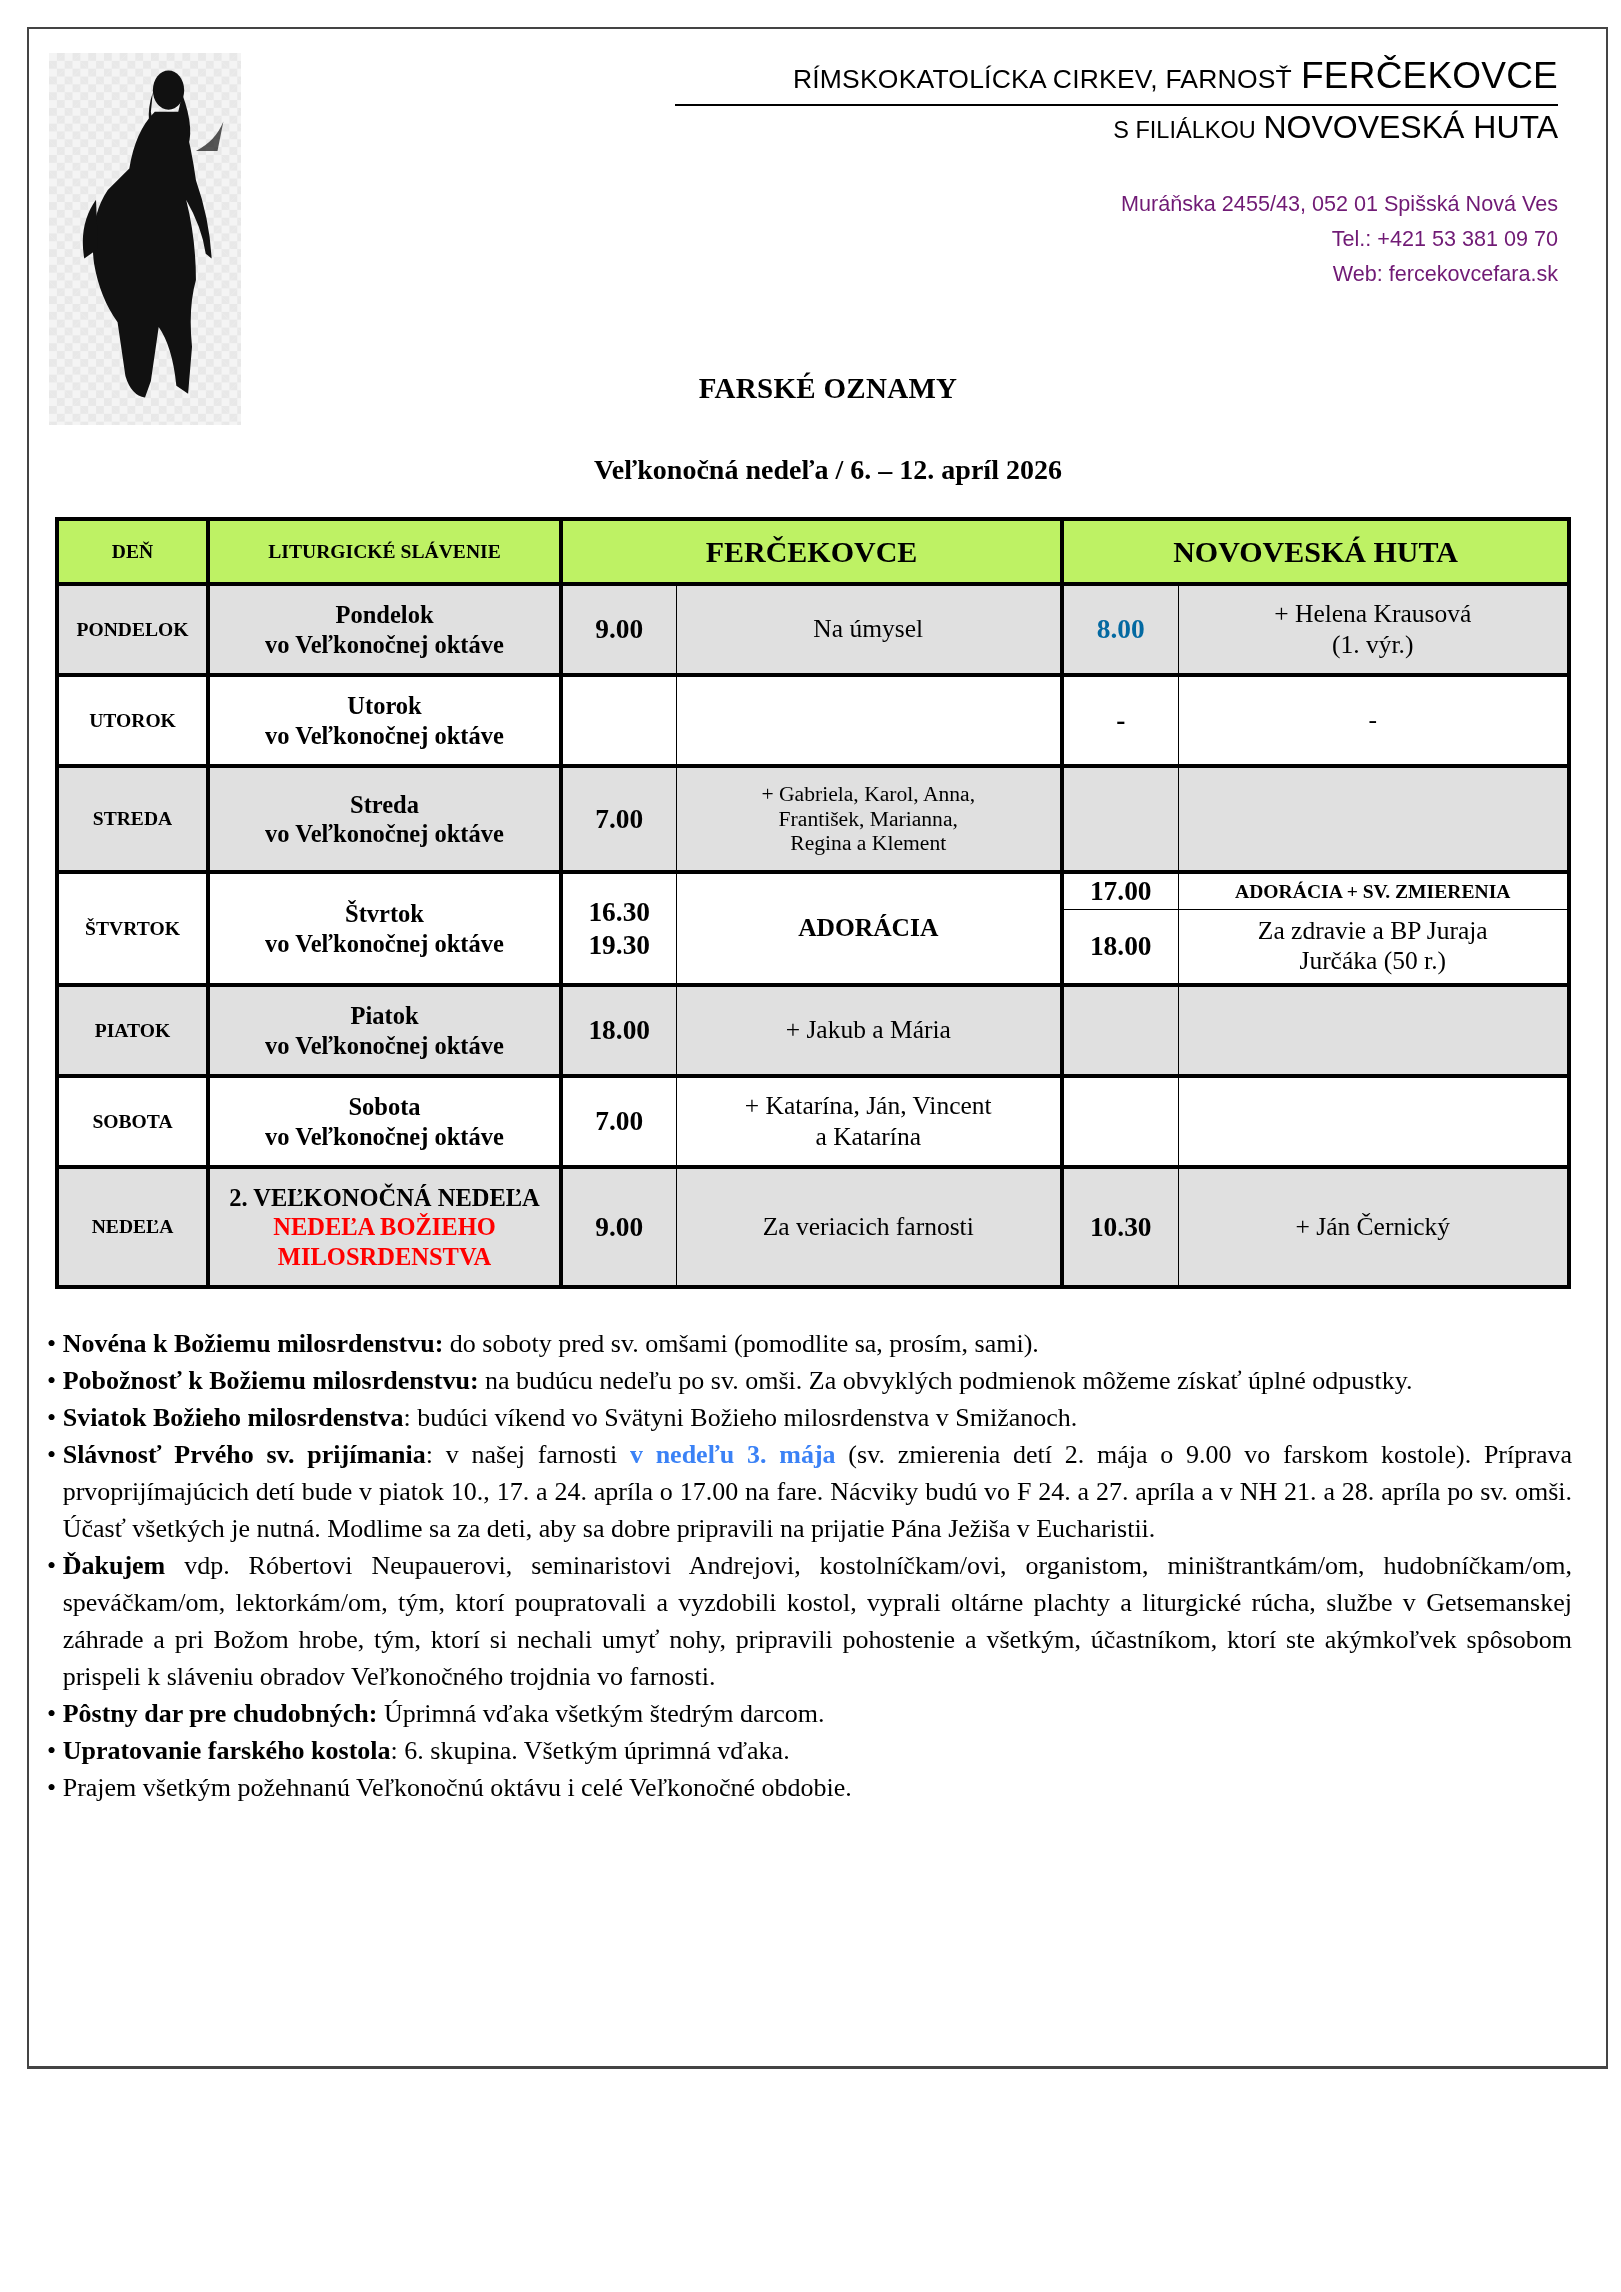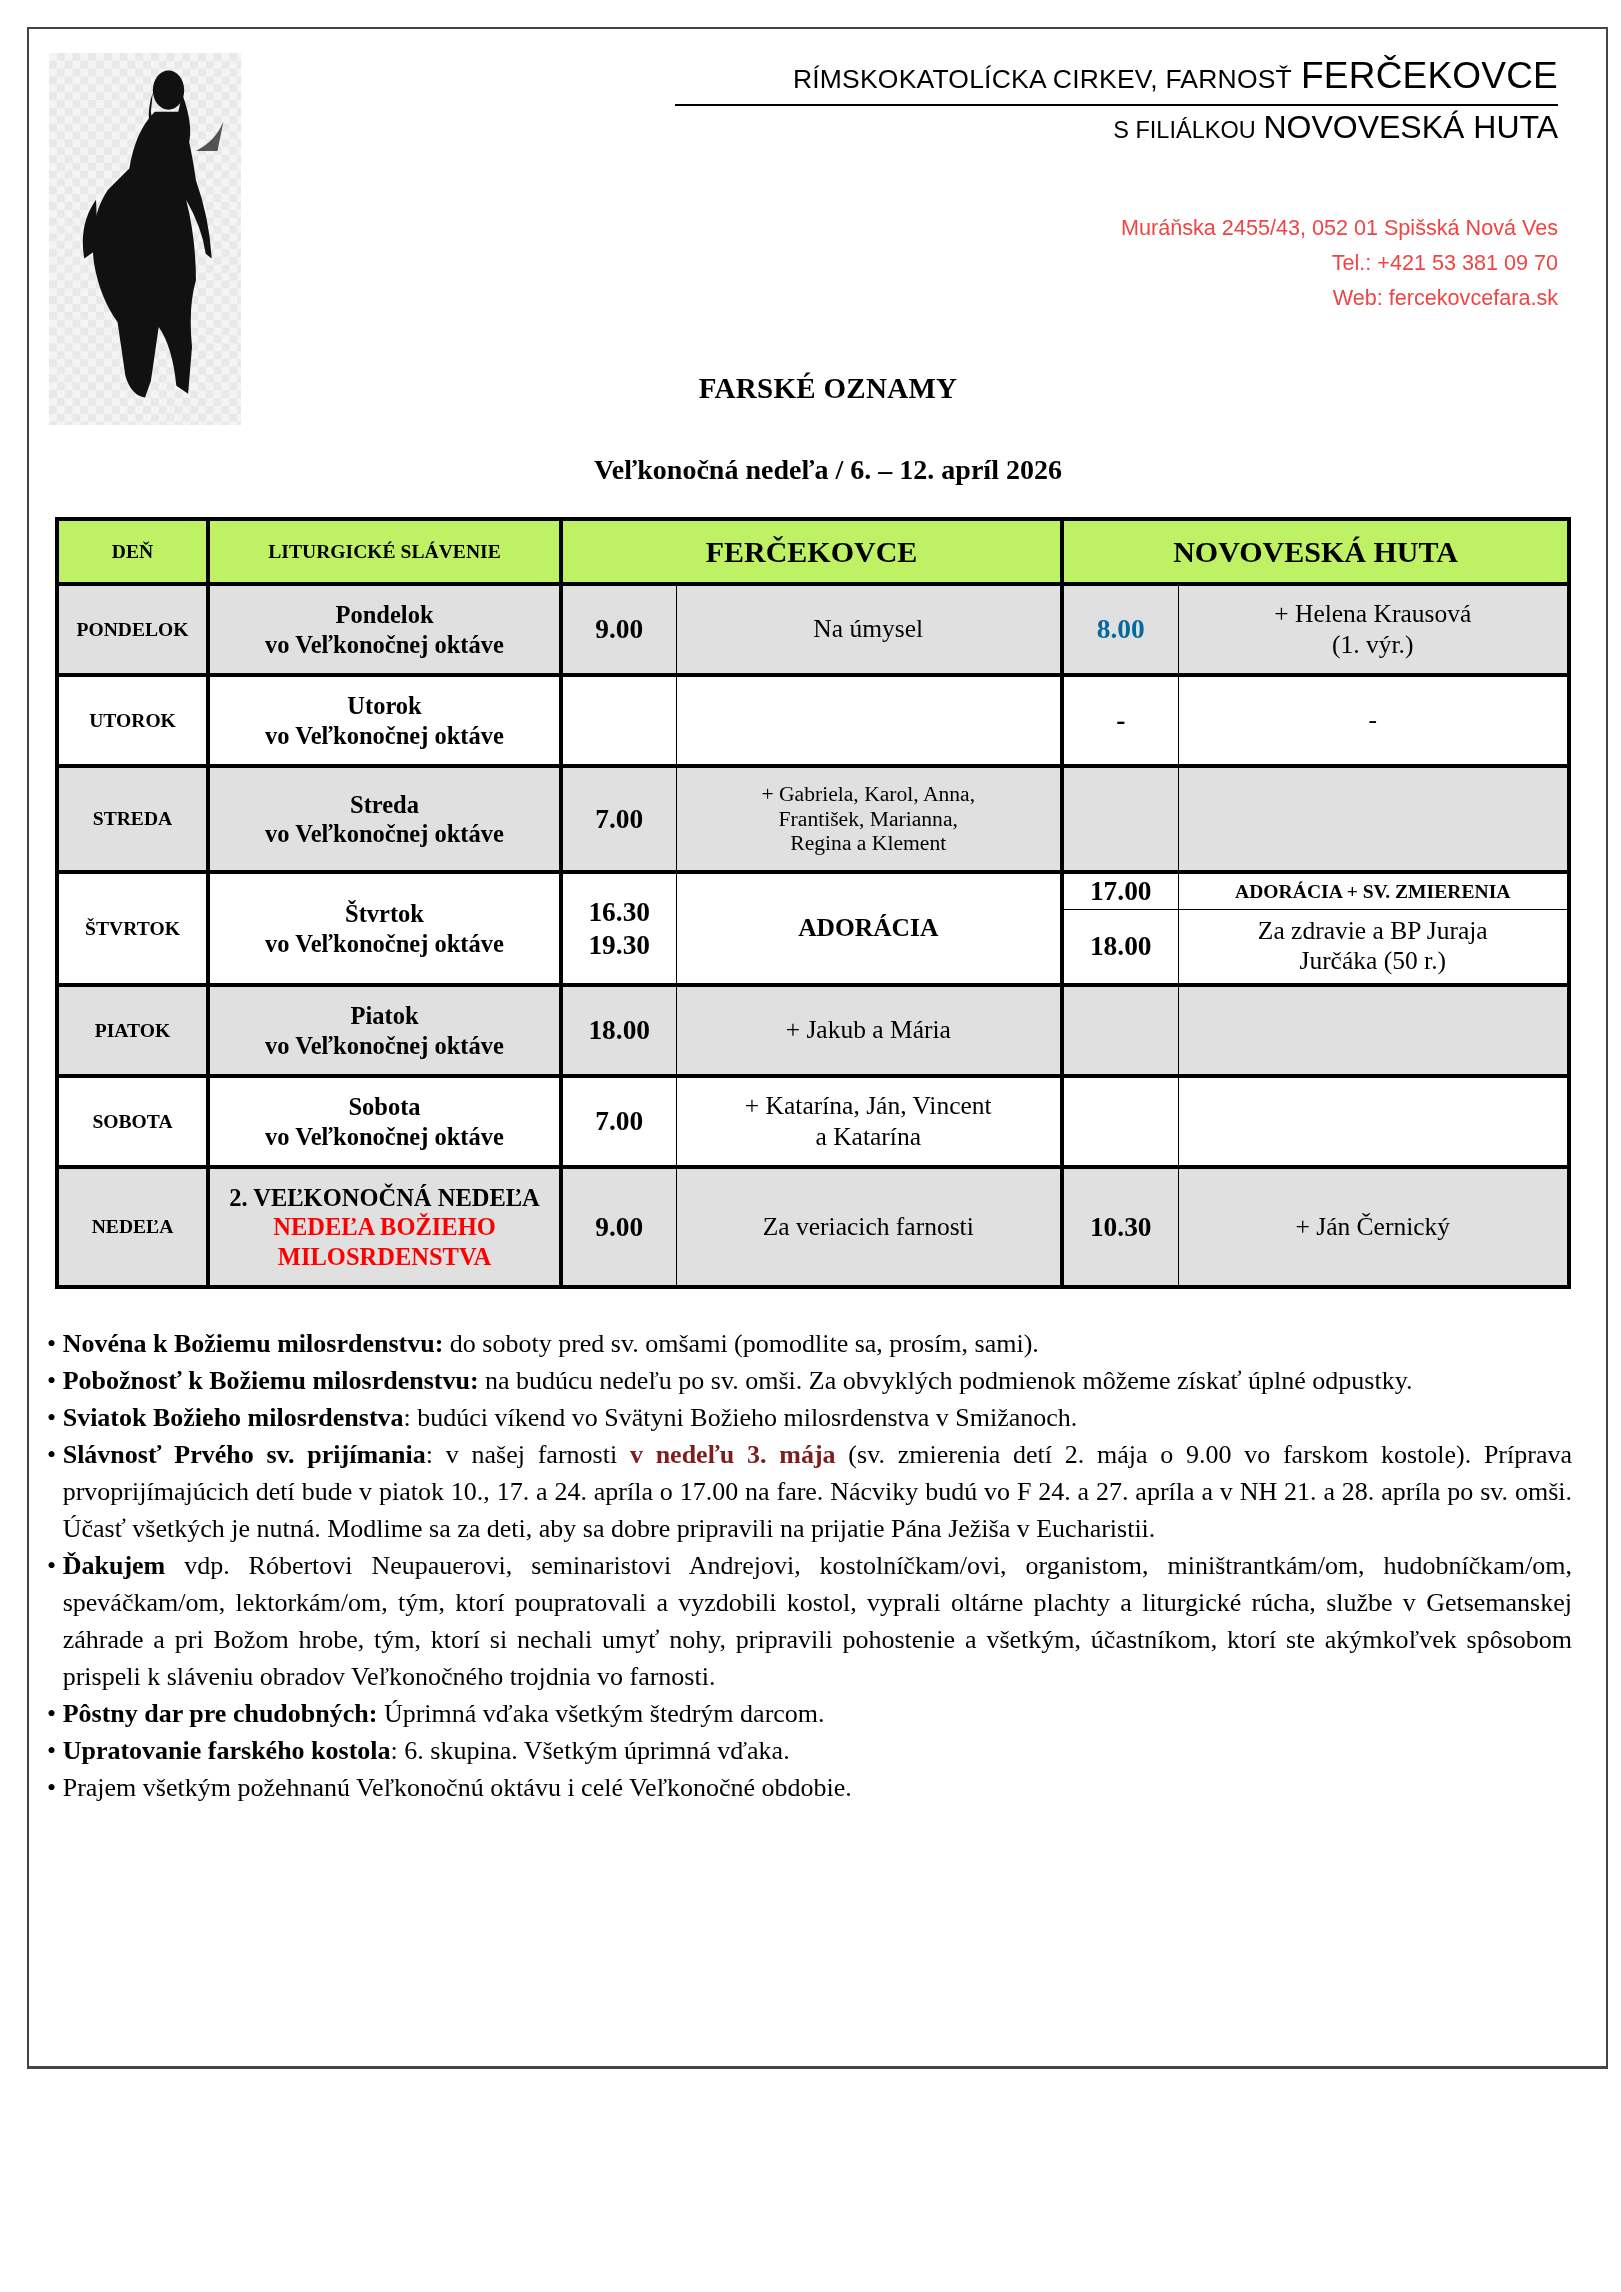--- a/index.html
+++ b/index.html
@@ -8,21 +8,21 @@
   .logo { position: absolute; left: 49px; top: 53px; width: 192px; height: 372px; background-color: #f4f4f4; background-image: linear-gradient(45deg, #e8e8e8 25%, transparent 25%), linear-gradient(-45deg, #e8e8e8 25%, transparent 25%), linear-gradient(45deg, transparent 75%, #e8e8e8 75%), linear-gradient(-45deg, transparent 75%, #e8e8e8 75%); background-size: 15.7px 15.7px; background-position: 0 0, 0 7.8px, 7.8px -7.8px, -7.8px 0; }
   .logo svg { width: 100%; height: 100%; }
 
   .hdr { position: absolute; right: 63px; text-align: right; font-family: "Liberation Sans", "DejaVu Sans", sans-serif; }
   .hdr-title { top: 51px; font-size: 32px; letter-spacing: 0.2px; border-bottom: 2px solid #000; padding-left: 118px; padding-bottom: 0px; line-height: 49px; }
   .hdr-title .sc { font-size: 26.5px; }
   .hdr-title .big { font-size: 37px; }
   .hdr-sub { top: 108px; font-size: 28px; line-height: 39px; }
   .hdr-sub .sc { font-size: 23.5px; }
   .hdr-sub .big { font-size: 32px; }
-  .contact { position: absolute; right: 63px; text-align: right; font-family: "Liberation Sans", "DejaVu Sans", sans-serif; font-size: 21.6px; color: #ef4444; font-weight: 300; line-height: 35px; top: 186px; margin-top: 24px; }
+  .contact { position: absolute; right: 63px; text-align: right; font-family: "Liberation Sans", "DejaVu Sans", sans-serif; font-size: 21.6px; color: #701a75; font-weight: 300; line-height: 35px; top: 186px; }
 
   .doc-title { position: absolute; left: 0; width: 1656px; text-align: center; top: 372px; font-weight: bold; font-size: 29px; letter-spacing: 0.3px; }
   .doc-subtitle { position: absolute; left: 0; width: 1656px; text-align: center; top: 454px; font-weight: bold; font-size: 28px; }
 
   table.sched { position: absolute; left: 55px; top: 517px; width: 1511px; border-collapse: collapse; table-layout: fixed; }
   table.sched td, table.sched th { border: 1px solid #000; text-align: center; vertical-align: middle; padding: 0 3.9px; line-height: 1.2; }
   table.sched th { font-weight: bold; height: 61px; background: #bef264; }
   .th-small { font-size: 19.6px; }
   .th-big { font-size: 30px; }
   .thick-l { border-left: 4.9px solid #000 !important; }
@@ -39,21 +39,21 @@
   .intent { font-size: 25.5px; }
   .intent.sm { font-size: 21.6px; line-height: 1.15; }
   .intent.bold { font-weight: bold; }
   .intent.caps-sm { font-weight: bold; font-size: 19.6px; }
 
   .ann { position: absolute; left: 47px; width: 1525px; top: 1325px; font-size: 26px; line-height: 37px; text-align: justify; }
   .ann ul { list-style: none; margin: 0; padding: 0; }
   .ann li { position: relative; padding-left: 15.7px; }
   .ann li::before { content: "•"; position: absolute; left: 0; top: 0; }
   .ann b { font-weight: bold; }
-  .ann .red { color: #7f1d1d; font-weight: bold; }
+  .ann .red { color: #3b82f6; font-weight: bold; }
 </style>
 </head>
 <body>
 
 <div class="page-frame"></div>
 
 <div class="logo">
   <svg viewBox="0 0 196 380" preserveAspectRatio="none">
     <g fill="#111">
       <ellipse cx="122" cy="38" rx="16" ry="20"></ellipse>

